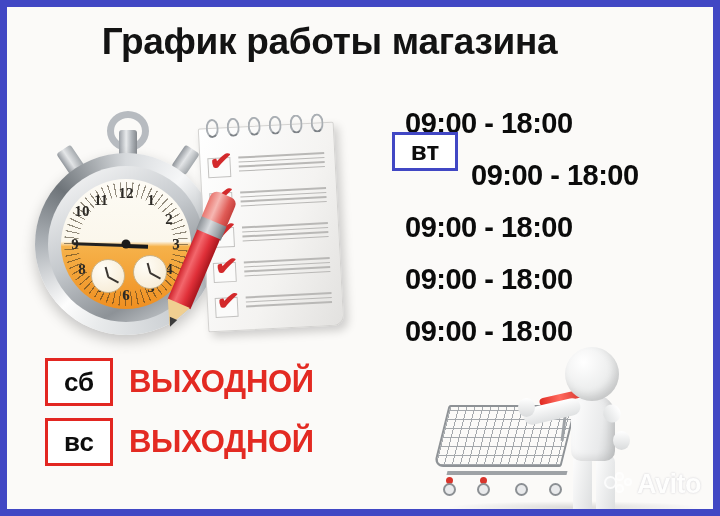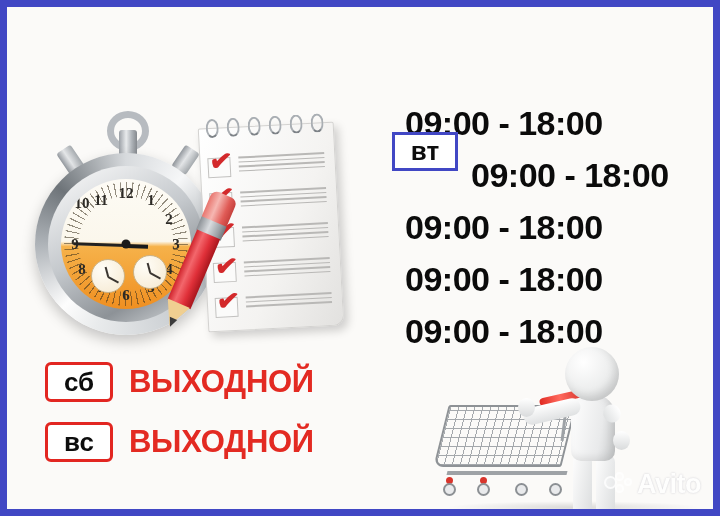--- a/index.html
+++ b/index.html
@@ -62,21 +62,21 @@
     font-weight: bold;
     font-size: 26px;
     color: #0d0d0d;
     letter-spacing: 0px;
     flex: 0 0 auto;
   }
 
   .time-label {
     margin-left: 13px;
     font-weight: bold;
-    font-size: 34px;
+    font-size: 29px;
     color: #0b0b0b;
     letter-spacing: -0.5px;
     white-space: nowrap;
     margin-top: 48px;
   }
 
   
   .weekend-list {
     position: absolute;
     left: 38px;
@@ -87,22 +87,21 @@
   .weekend-row {
     display: flex;
     align-items: center;
     height: 46px;
     margin-bottom: 14px;
   }
 
   .day-chip.weekend {
     border-color: #e22621;
     width: 68px;
-    height: 40px;
-    border-radius: 6px;
+    height: 48px;
   }
 
   .weekend-label {
     margin-left: 16px;
     font-weight: bold;
     font-size: 31px;
     color: #e32a22;
     letter-spacing: -0.3px;
     white-space: nowrap;
   }
@@ -530,41 +529,42 @@
     color: #ffffff;
     text-shadow: 0 0 2px rgba(120,120,140,.45);
     letter-spacing: -0.5px;
   }
 </style>
 </head>
 <body>
 
 <div class="poster">
 
+  <div class="title">График работы магазина</div>
 
   <div class="stopwatch">
     <div class="sw-crown"></div>
     <div class="sw-btn left"></div>
     <div class="sw-btn right"></div>
     <div class="sw-case">
       <div class="sw-bezel">
         <div class="sw-dial">
           <div class="sw-ticks"></div>
 
           <div class="sw-num" style="left:65px;top:14px">12</div>
           <div class="sw-num" style="left:90px;top:21px">1</div>
           <div class="sw-num" style="left:108px;top:40px">2</div>
           <div class="sw-num" style="left:115px;top:65px">3</div>
           <div class="sw-num" style="left:108px;top:90px">4</div>
           <div class="sw-num" style="left:90px;top:108px">5</div>
           <div class="sw-num" style="left:65px;top:116px">6</div>
           <div class="sw-num" style="left:40px;top:108px">7</div>
           <div class="sw-num" style="left:21px;top:90px">8</div>
           <div class="sw-num" style="left:14px;top:65px">9</div>
-          <div class="sw-num" style="left:21px;top:24px">10</div>
+          <div class="sw-num" style="left:21px;top:32px">10</div>
           <div class="sw-num" style="left:40px;top:21px">11</div>
 
           <div class="subdial a"></div>
           <div class="subdial b"></div>
 
           <div class="sw-hand"></div>
           <div class="sw-hand2"></div>
           <div class="sw-pin"></div>
         </div>
       </div>

